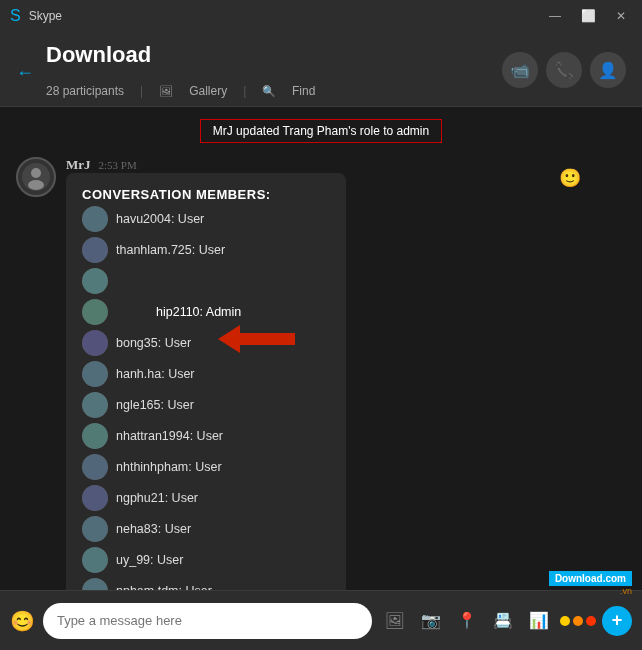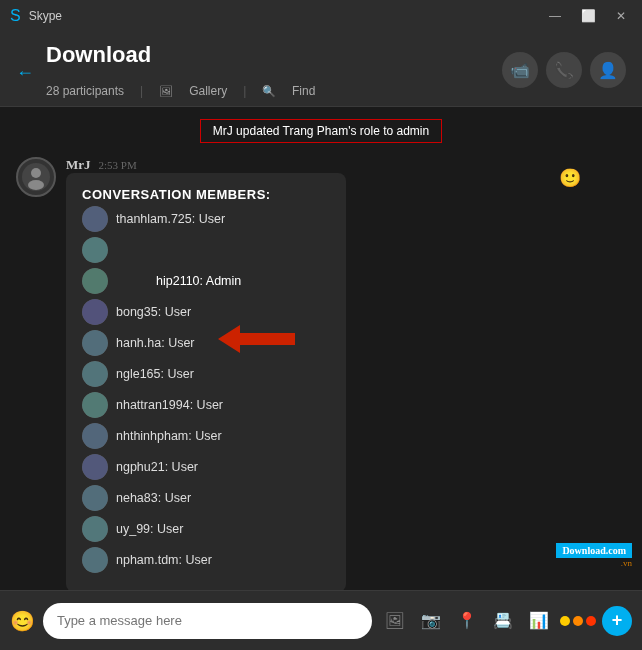--- a/index.html
+++ b/index.html
@@ -302,24 +302,23 @@
       justify-content: center;
       cursor: pointer;
       color: #fff;
       font-size: 18px;
       font-weight: bold;
     }
 
     
     .watermark {
       position: absolute;
-      bottom: 82px;
+      bottom: 54px;
       right: 10px;
       z-index: 10;
-      font-family: Liberation Serif, serif;
     }
     .watermark-text {
       background: #00aff0;
       color: #fff;
       font-size: 10px;
       padding: 2px 6px;
       font-weight: bold;
     }
     .watermark-sub {
       color: #cc7700;
@@ -393,20 +392,26 @@
       <div class="message-header">
         <span class="sender-name">MrJ</span>
         <span class="msg-time">2:53 PM</span>
       </div>
 
       <div class="member-list">
         <div class="member-list-title">CONVERSATION MEMBERS:</div>
         <div id="member-list-container">
             <div class="member-item">
               <div class="member-avatar">
+                <div class="member-avatar-img" style="background: rgb(82, 109, 122);"></div>
+              </div>
+              <span class="member-text">havu2004: User</span>
+            </div>
+            <div class="member-item">
+              <div class="member-avatar">
                 <div class="member-avatar-img" style="background: rgb(82, 95, 122);"></div>
               </div>
               <span class="member-text">thanhlam.725: User</span>
             </div>
             <div class="member-item">
               <div class="member-avatar">
                 <div class="member-avatar-img" style="background: rgb(82, 122, 122);"></div>
               </div>
             </div>
             <div class="member-item">

